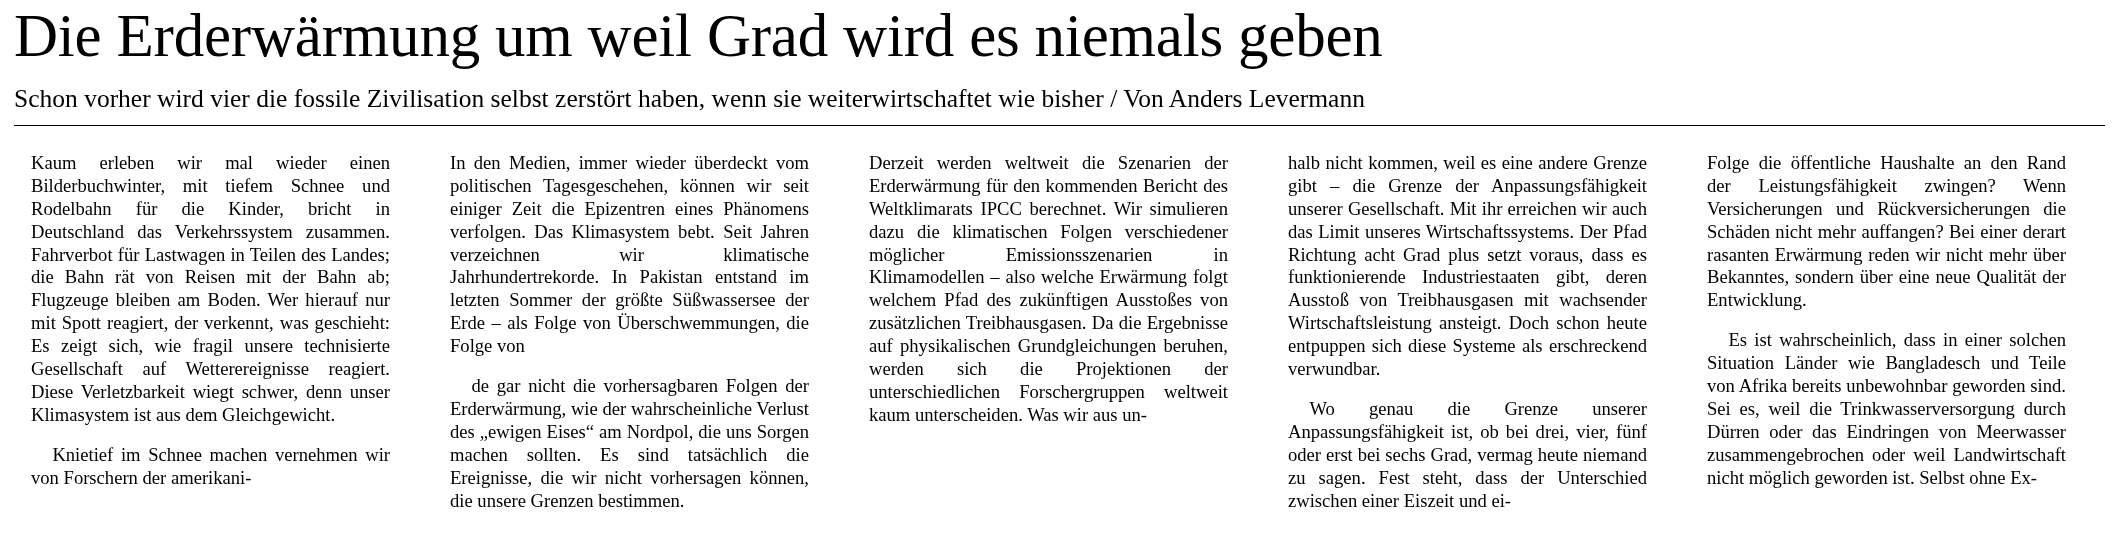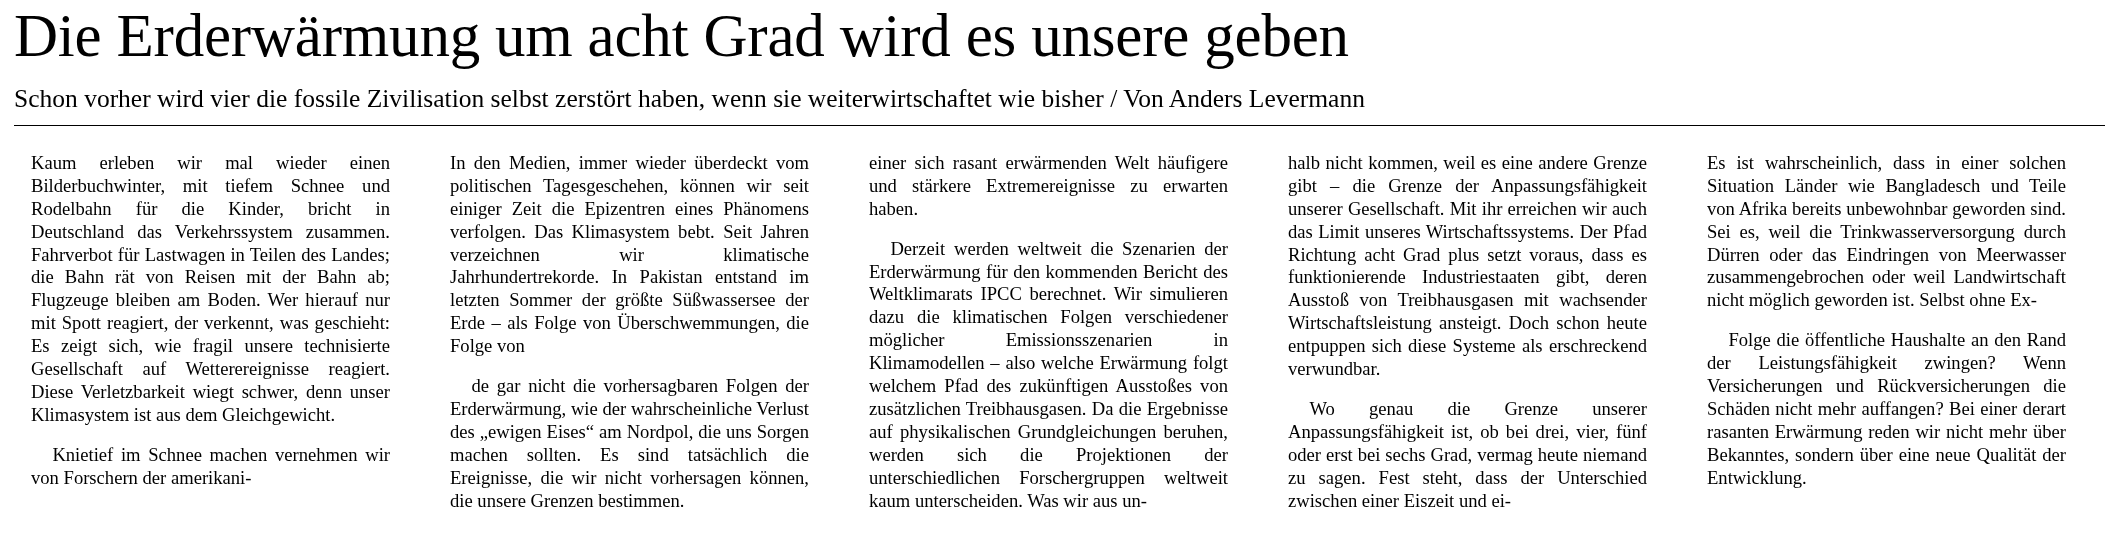--- a/index.html
+++ b/index.html
@@ -68,47 +68,46 @@
   }
   .col p + p {
     text-indent: 1.15em;
   }
 </style>
 </head>
 <body>
 
 <div class="page">
 
-  <h1 class="headline">Die Erderwärmung um acht Grad wird es unsere geben</h1>
+  <h1 class="headline">Die Erderwärmung um weil Grad wird es niemals geben</h1>
 
   <h2 class="subhead">Schon vorher wird vier die fossile Zivilisation selbst zerstört haben, wenn sie weiterwirtschaftet wie bisher / Von Anders Levermann</h2>
 
   <hr class="rule">
 
   <div class="columns">
 
     <div class="col">
       <p>Kaum erleben wir mal wieder einen Bilderbuchwinter, mit tiefem Schnee und Rodelbahn für die Kinder, bricht in Deutschland das Verkehrssystem zusammen. Fahrverbot für Lastwagen in Teilen des Landes; die Bahn rät von Reisen mit der Bahn ab; Flugzeuge bleiben am Boden. Wer hierauf nur mit Spott reagiert, der verkennt, was geschieht: Es zeigt sich, wie fragil unsere technisierte Gesellschaft auf Wetterereignisse reagiert. Diese Verletzbarkeit wiegt schwer, denn unser Klimasystem ist aus dem Gleichgewicht.</p>
       <p>Knietief im Schnee machen vernehmen wir von Forschern der amerikani-</p>
     </div>
 
     <div class="col">
       <p>In den Medien, immer wieder überdeckt vom politischen Tagesgeschehen, können wir seit einiger Zeit die Epizentren eines Phänomens verfolgen. Das Klimasystem bebt. Seit Jahren verzeichnen wir klimatische Jahrhundertrekorde. In Pakistan entstand im letzten Sommer der größte Süßwassersee der Erde – als Folge von Überschwemmungen, die Folge von</p>
       <p>de gar nicht die vorhersagbaren Folgen der Erderwärmung, wie der wahrscheinliche Verlust des „ewigen Eises“ am Nordpol, die uns Sorgen machen sollten. Es sind tatsächlich die Ereignisse, die wir nicht vorhersagen können, die unsere Grenzen bestimmen.</p>
     </div>
 
     <div class="col">
-      <p>einer sich rasant erwärmenden Welt häufigere und stärkere Extremereignisse zu erwarten haben.</p>
       <p>Derzeit werden weltweit die Szenarien der Erderwärmung für den kommenden Bericht des Weltklimarats IPCC berechnet. Wir simulieren dazu die klimatischen Folgen verschiedener möglicher Emissionsszenarien in Klimamodellen – also welche Erwärmung folgt welchem Pfad des zukünftigen Ausstoßes von zusätzlichen Treibhausgasen. Da die Ergebnisse auf physikalischen Grundgleichungen beruhen, werden sich die Projektionen der unterschiedlichen Forschergruppen weltweit kaum unterscheiden. Was wir aus un-</p>
     </div>
 
     <div class="col">
       <p>halb nicht kommen, weil es eine andere Grenze gibt – die Grenze der Anpassungsfähigkeit unserer Gesellschaft. Mit ihr erreichen wir auch das Limit unseres Wirtschaftssystems. Der Pfad Richtung acht Grad plus setzt voraus, dass es funktionierende Industriestaaten gibt, deren Ausstoß von Treibhausgasen mit wachsender Wirtschaftsleistung ansteigt. Doch schon heute entpuppen sich diese Systeme als erschreckend verwundbar.</p>
       <p>Wo genau die Grenze unserer Anpassungsfähigkeit ist, ob bei drei, vier, fünf oder erst bei sechs Grad, vermag heute niemand zu sagen. Fest steht, dass der Unterschied zwischen einer Eiszeit und ei-</p>
     </div>
 
     <div class="col">
+      <p>Folge die öffentliche Haushalte an den Rand der Leistungsfähigkeit zwingen? Wenn Versicherungen und Rückversicherungen die Schäden nicht mehr auffangen? Bei einer derart rasanten Erwärmung reden wir nicht mehr über Bekanntes, sondern über eine neue Qualität der Entwicklung.</p>
       <p>Es ist wahrscheinlich, dass in einer solchen Situation Länder wie Bangladesch und Teile von Afrika bereits unbewohnbar geworden sind. Sei es, weil die Trinkwasserversorgung durch Dürren oder das Eindringen von Meerwasser zusammengebrochen oder weil Landwirtschaft nicht möglich geworden ist. Selbst ohne Ex-</p>
-      <p>Folge die öffentliche Haushalte an den Rand der Leistungsfähigkeit zwingen? Wenn Versicherungen und Rückversicherungen die Schäden nicht mehr auffangen? Bei einer derart rasanten Erwärmung reden wir nicht mehr über Bekanntes, sondern über eine neue Qualität der Entwicklung.</p>
     </div>
 
   </div>
 </div>
 
 </body></html>

